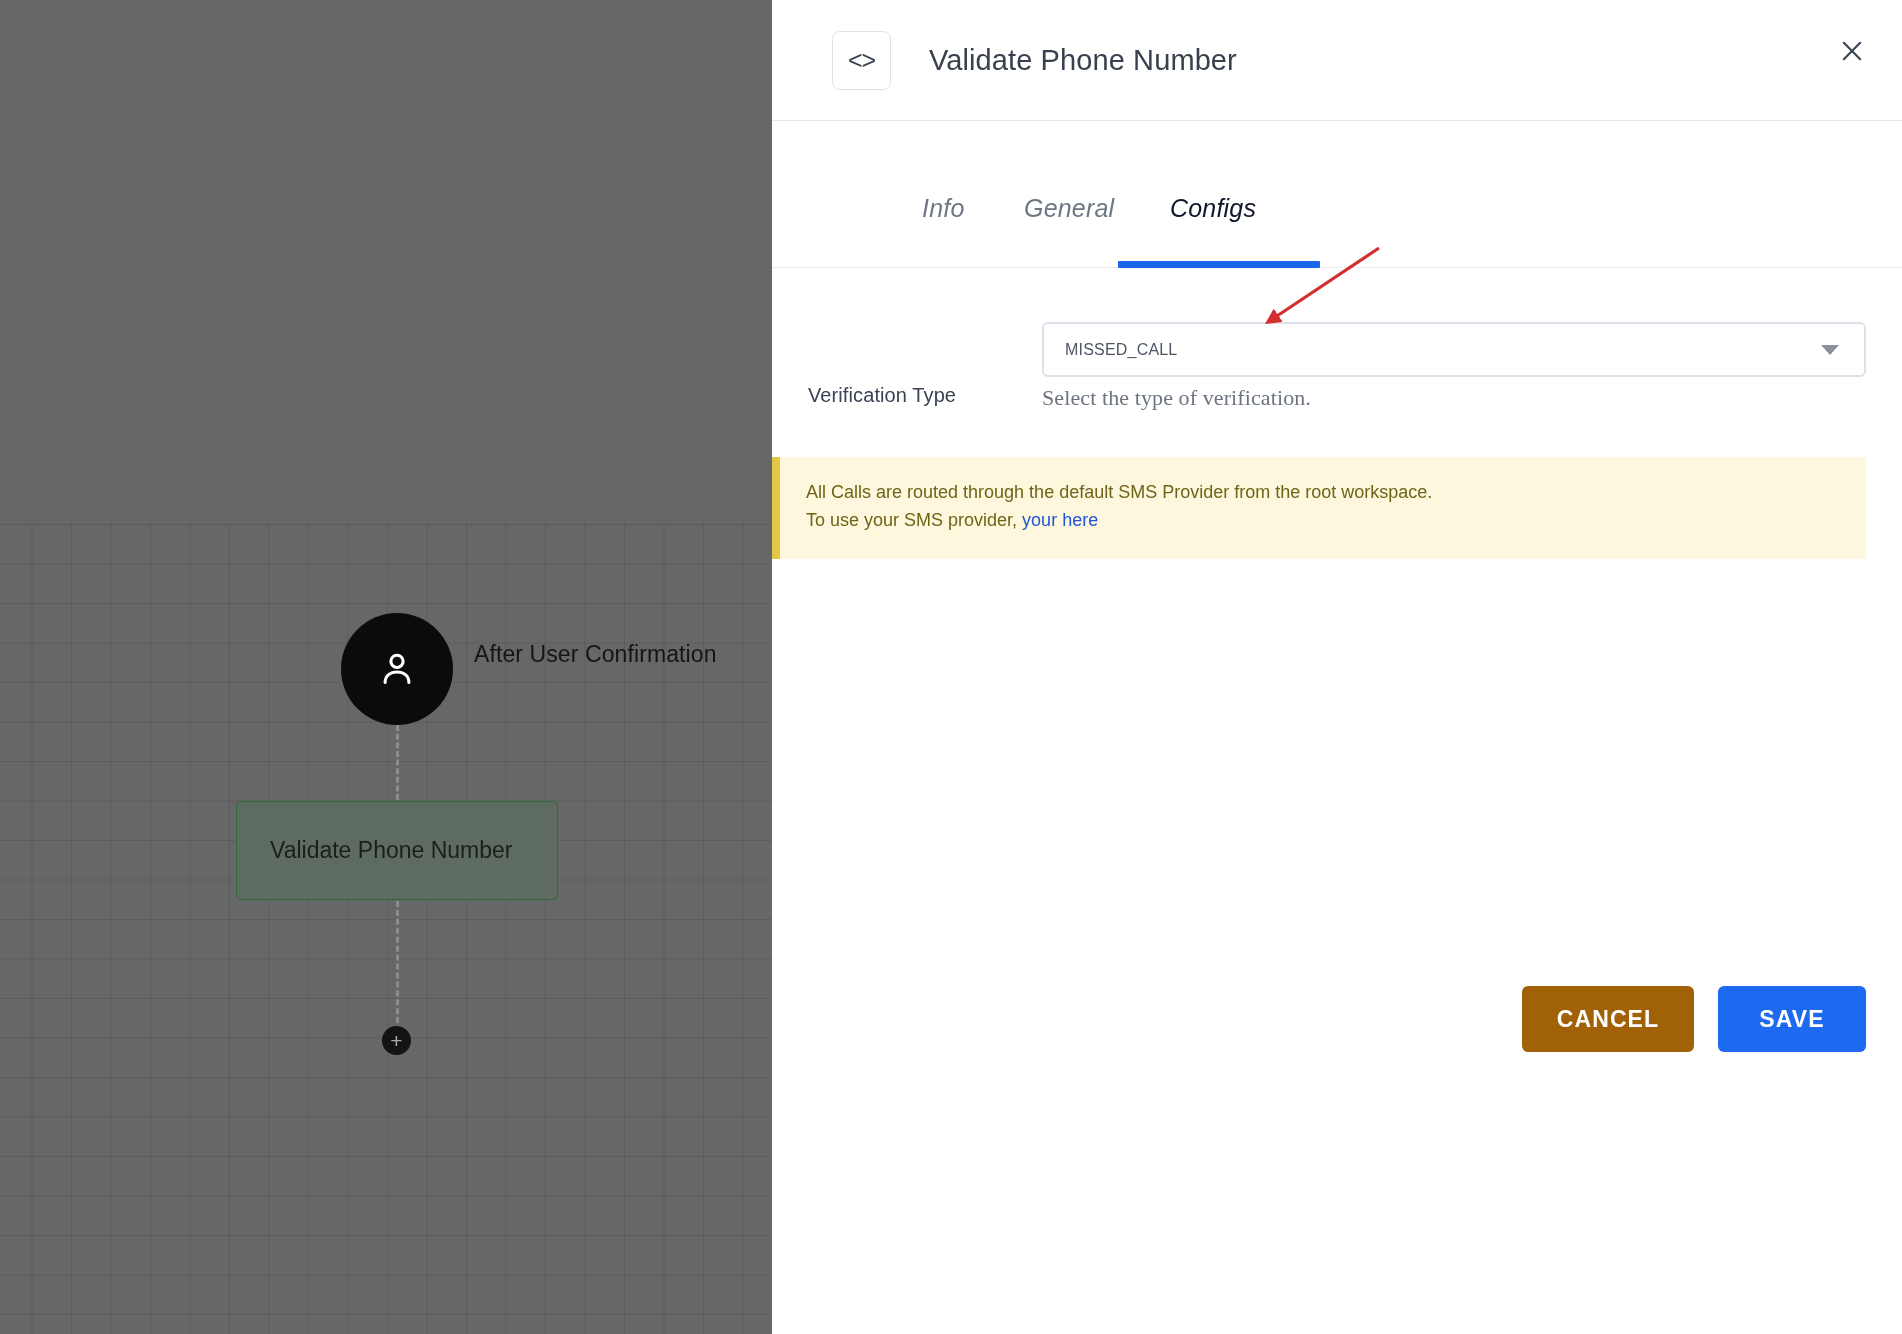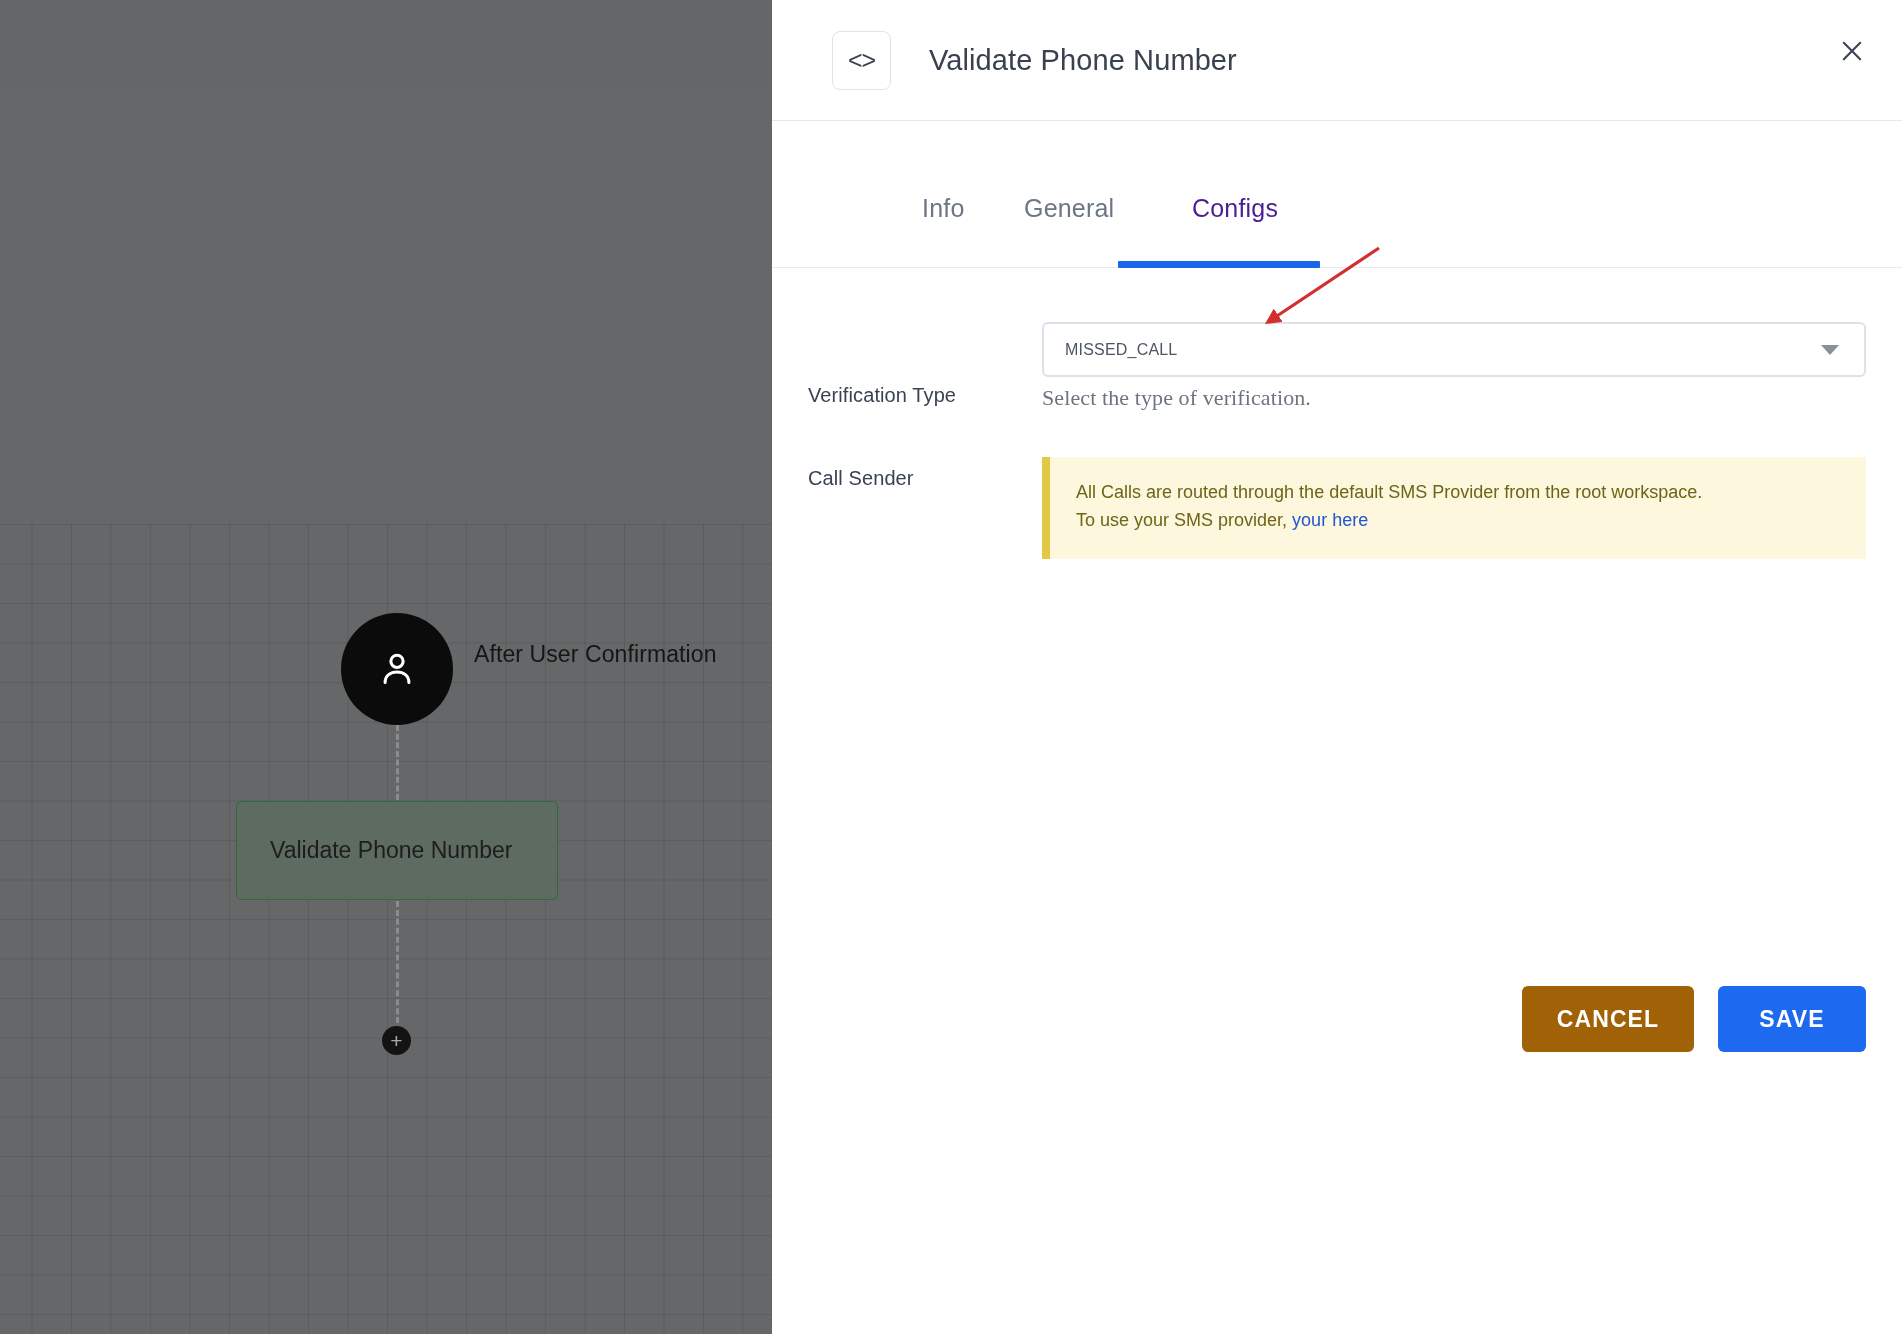--- a/index.html
+++ b/index.html
@@ -172,20 +172,21 @@
     justify-content: center;
     cursor: pointer;
   }
 
   .tabs {
     position: absolute;
     left: 0;
     top: 120px;
     width: 1130px;
     height: 148px;
+    font-style: italic;
   }
   .tabs-row {
     position: absolute;
     left: 0;
     bottom: 0;
     width: 1130px;
     height: 148px;
     border-bottom: 1px solid #e8eaee;
     box-sizing: border-box;
   }
@@ -193,21 +194,21 @@
     position: absolute;
     bottom: 22px;
     font-size: 25px;
     color: #6d7684;
     letter-spacing: .2px;
     cursor: pointer;
     padding-bottom: 22px;
   }
   .tab.t-info    { left: 150px; }
   .tab.t-general { left: 252px; }
-  .tab.t-configs { left: 420px; color: #4c1d95; margin-top: 30px; }
+  .tab.t-configs { left: 398px; color: #0f172a; margin-top: 30px; }
   .tab-underline {
     position: absolute;
     left: 346px;
     bottom: -1px;
     width: 202px;
     height: 7px;
     background: #1a66e8;
     border-radius: 1px;
   }
 
@@ -395,21 +396,20 @@
         <div class="field-col">
           <div class="select-box">
             <span class="select-value">MISSED_CALL</span>
             <span class="select-caret"></span>
           </div>
           <div class="field-help">Select the type of verification.</div>
         </div>
       </div>
 
       <div class="form-row row-callsender">
-        <div class="form-label">Call Sender</div>
         <div class="field-col">
           <div class="alert">
             <div>All Calls are routed through the default SMS Provider from the root workspace.</div>
             <div><span>To use your SMS provider, </span><a href="#">your here</a></div>
           </div>
         </div>
       </div>
 
       <div class="actions">
         <button class="btn btn-cancel">CANCEL</button>

